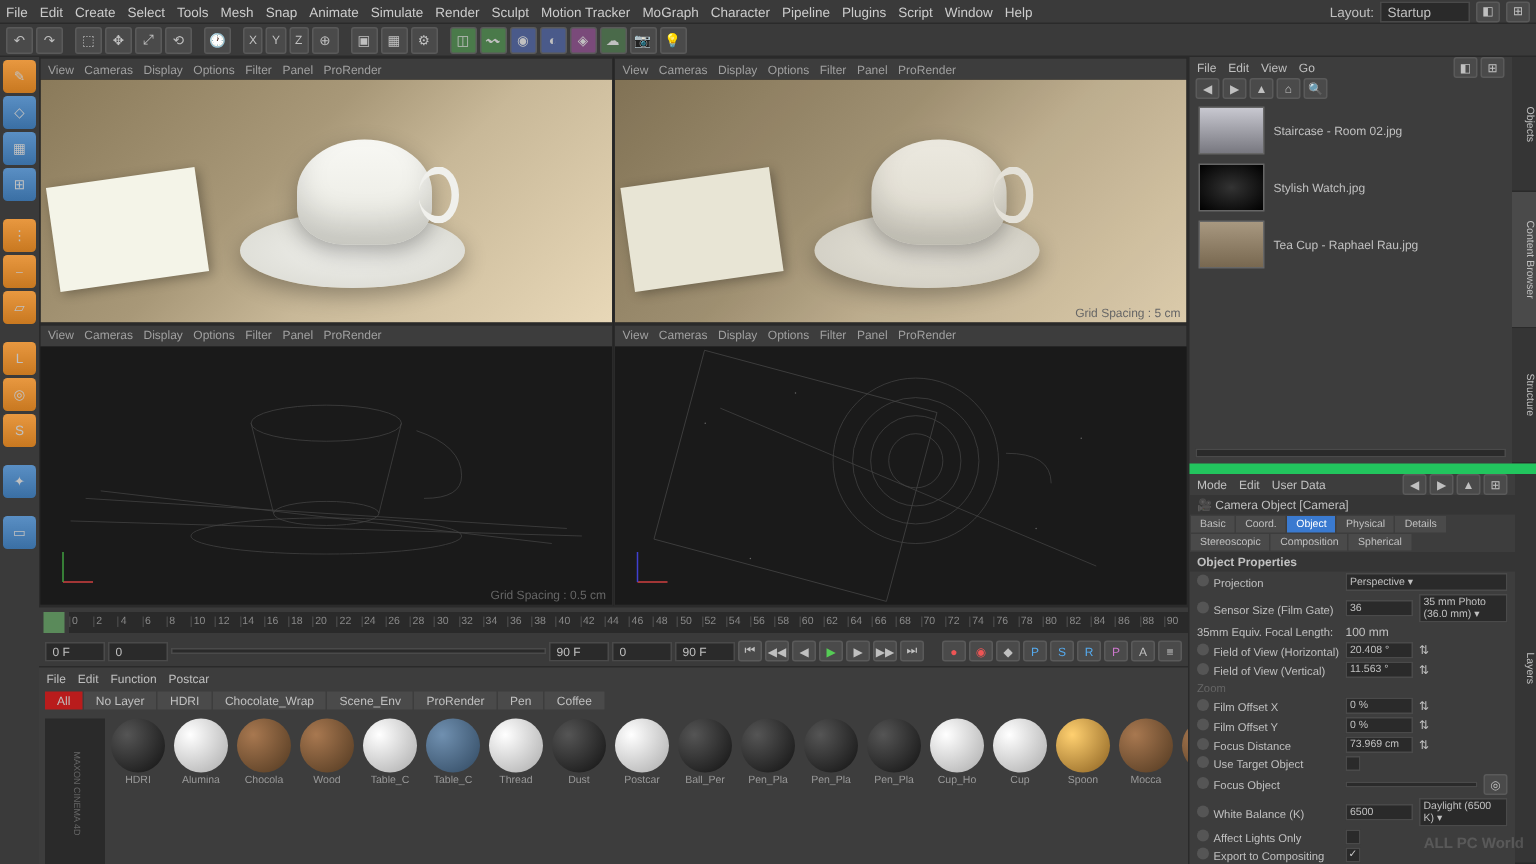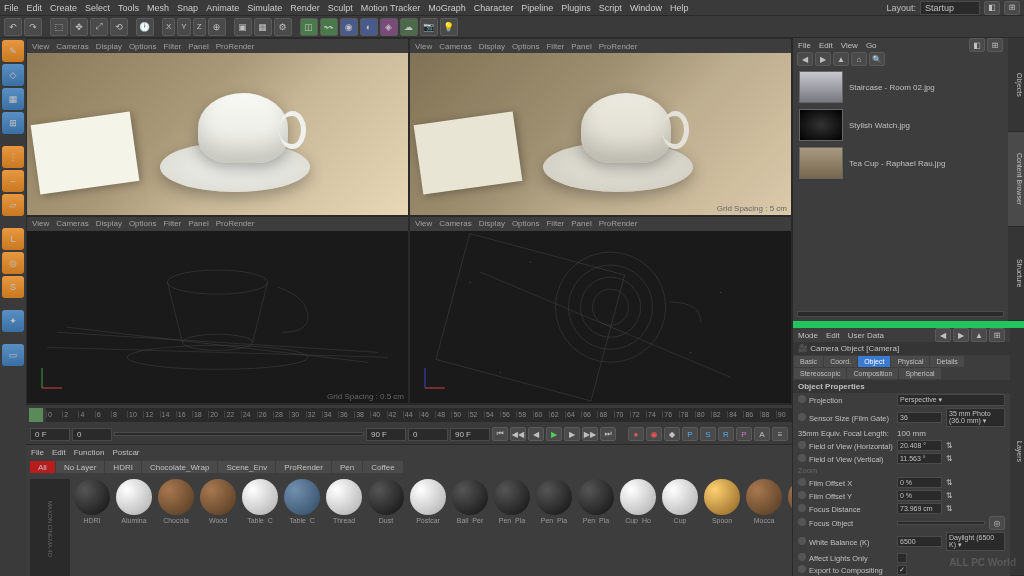--- a/index.html
+++ b/index.html
@@ -614,20 +614,24 @@
               <span class="pr-label"><span class="dot"></span>Film Offset Y</span>
               <span class="pr-field">0 %</span>
               <span>⇅</span>
             </div>
             <div class="pr-row">
               <span class="pr-label"><span class="dot"></span>Focus Distance</span>
               <span class="pr-field">73.969 cm</span>
               <span>⇅</span>
             </div>
             <div class="pr-row">
+              <span class="pr-label"><span class="dot"></span>Use Target Object</span>
+              <span class="pr-check"></span>
+            </div>
+            <div class="pr-row">
               <span class="pr-label"><span class="dot"></span>Focus Object</span>
               <span class="pr-select"></span>
               <span class="ctrl-btn">◎</span>
             </div>
             <div class="pr-row">
               <span class="pr-label"><span class="dot"></span>White Balance (K)</span>
               <span class="pr-field">6500</span>
               <span class="pr-select">Daylight (6500 K) ▾</span>
             </div>
             <div class="pr-row">

